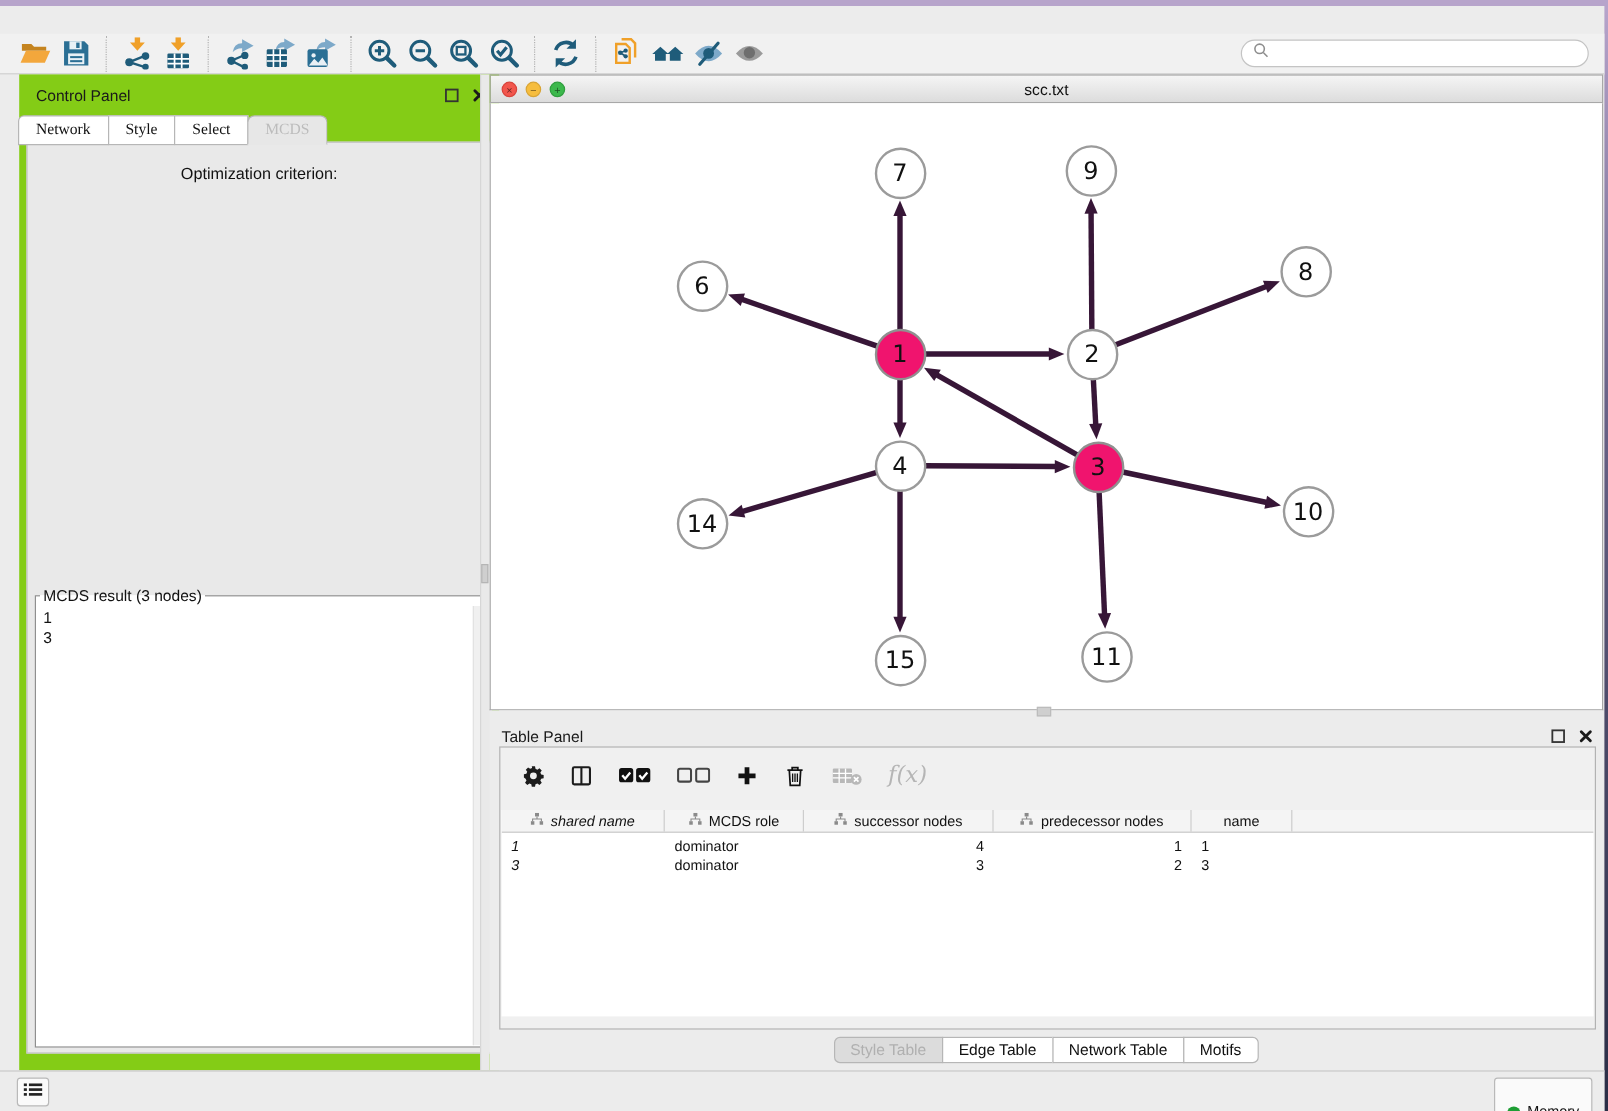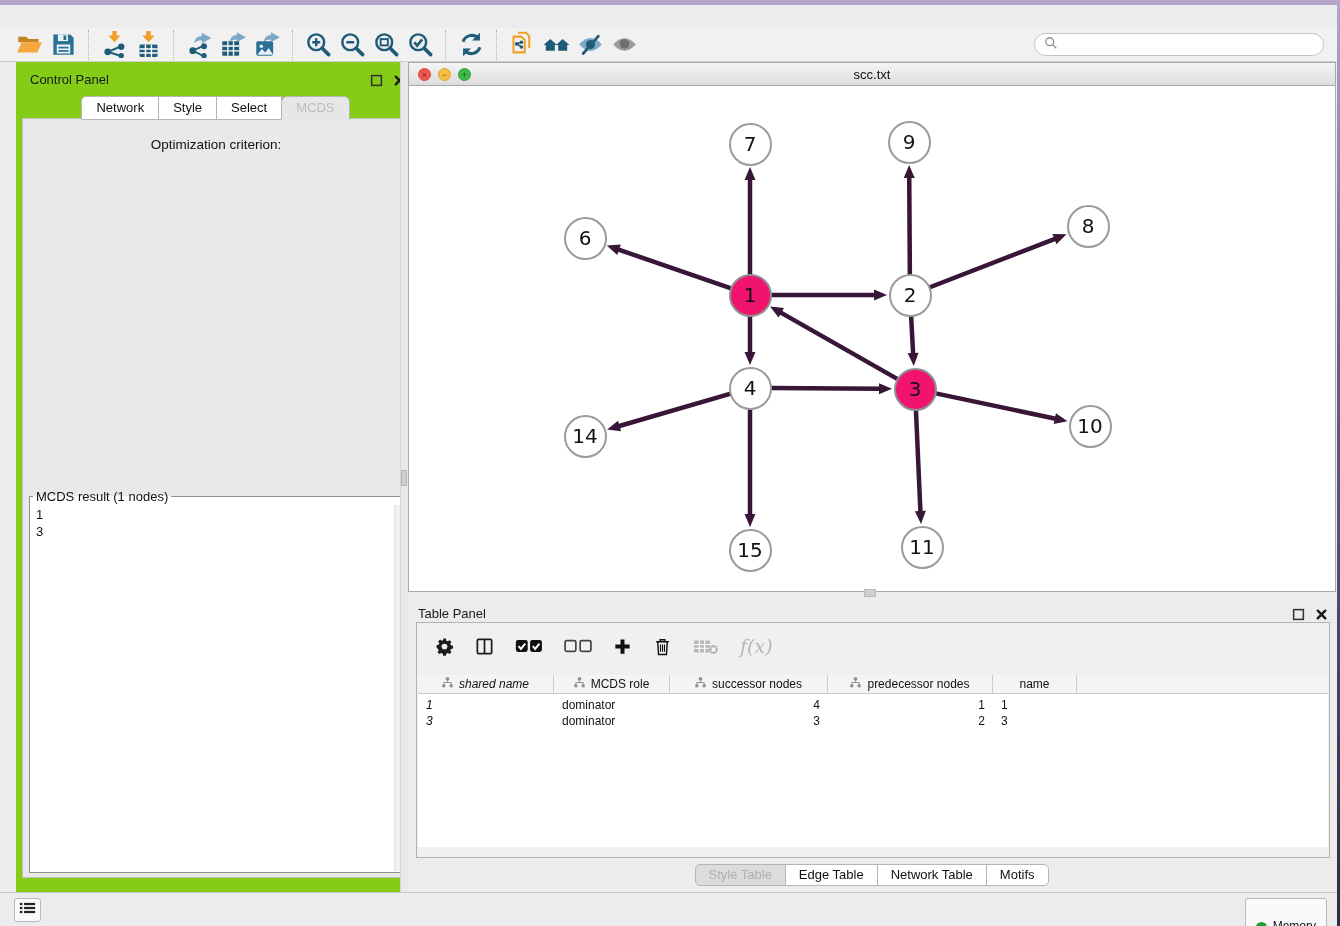--- a/index.html
+++ b/index.html
@@ -34,21 +34,21 @@
   .searchbox svg { width:14px; height:14px; }
   .searchbox input { border:none; outline:none; background:transparent; font-size:13px; width:248px;
                      margin-left:5px; font-family:inherit; }
 
   
   .control-panel { position:absolute; left:16px; top:62px; width:400px; height:830px; background:#84cc16; }
   .cp-title { position:absolute; left:14px; top:10px; font-size:13px; color:#1a1a1a; }
   .panel-btns { display:flex; gap:10px; position:absolute; right:10px; top:11px; }
   .panel-btn { width:13px; height:13px; cursor:pointer; }
   .panel-btn svg { width:13px; height:13px; }
-  .cp-tabs { position:absolute; left:0; right:0; top:34px; display:flex; justify-content:center; z-index:2; }
+  .cp-tabs { position:absolute; left:0; right:0; top:34px; display:flex; z-index:2;font-family:Liberation Serif, serif; }
   .tab { border:1px solid #b6b6b6; background:#fff; font-size:13px; padding:3px 14px 4px; margin-left:-1px;
          cursor:pointer; color:#111; white-space:nowrap; }
   .tab.tfirst { border-radius:5px 0 0 0; }
   .tab.tlast  { border-radius:0 5px 0 0; }
   .cp-tabs .tab.active { background:#e7e7e7; color:#bcbcbc; border-radius:6px 6px 0 0; border-bottom-color:#e7e7e7; }
   .cp-body { position:absolute; left:6px; right:6px; top:56px; bottom:14px; border:1px solid #c0c0c0; background:#e9e9e9; }
   .opt-label { position:absolute; left:0; right:0; top:18px; text-align:center; font-size:13.5px; color:#111; }
   .dropdown { position:absolute; left:38px; right:40px; top:41px; height:23px; background:#fff;
               border:1px solid #ababab; border-radius:5px; display:flex; align-items:center;
               padding:0 8px 0 11px; font-size:13px; cursor:pointer; color:#111; }
@@ -283,21 +283,21 @@
       </div>
     <div class="cp-tabs" id="cp-tabs">
         <div class="tab tfirst">Network</div>
         <div class="tab">Style</div>
         <div class="tab">Select</div>
         <div class="tab active tlast">MCDS</div>
       </div>
     <div class="cp-body">
       <div class="opt-label">Optimization criterion:</div>
       <fieldset class="result">
-        <legend>MCDS result (1 nodes)</legend>
+        <legend>MCDS result (3 nodes)</legend>
         <div class="result-lines" id="result-lines">
             <div>1</div>
             <div>3</div>
           </div>
         <div class="result-scroll"></div>
       </fieldset>
     </div>
   </div>
 
   <div class="v-splitter">

